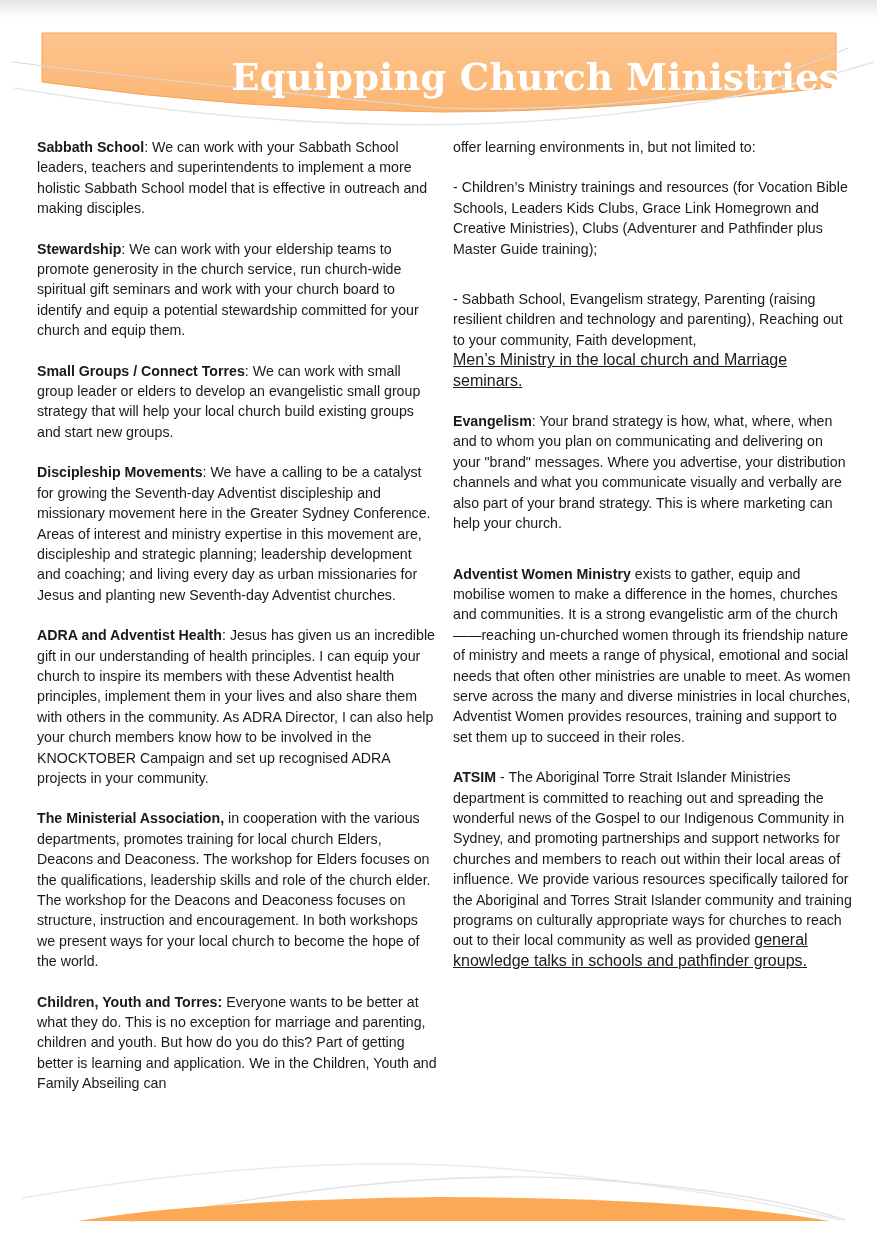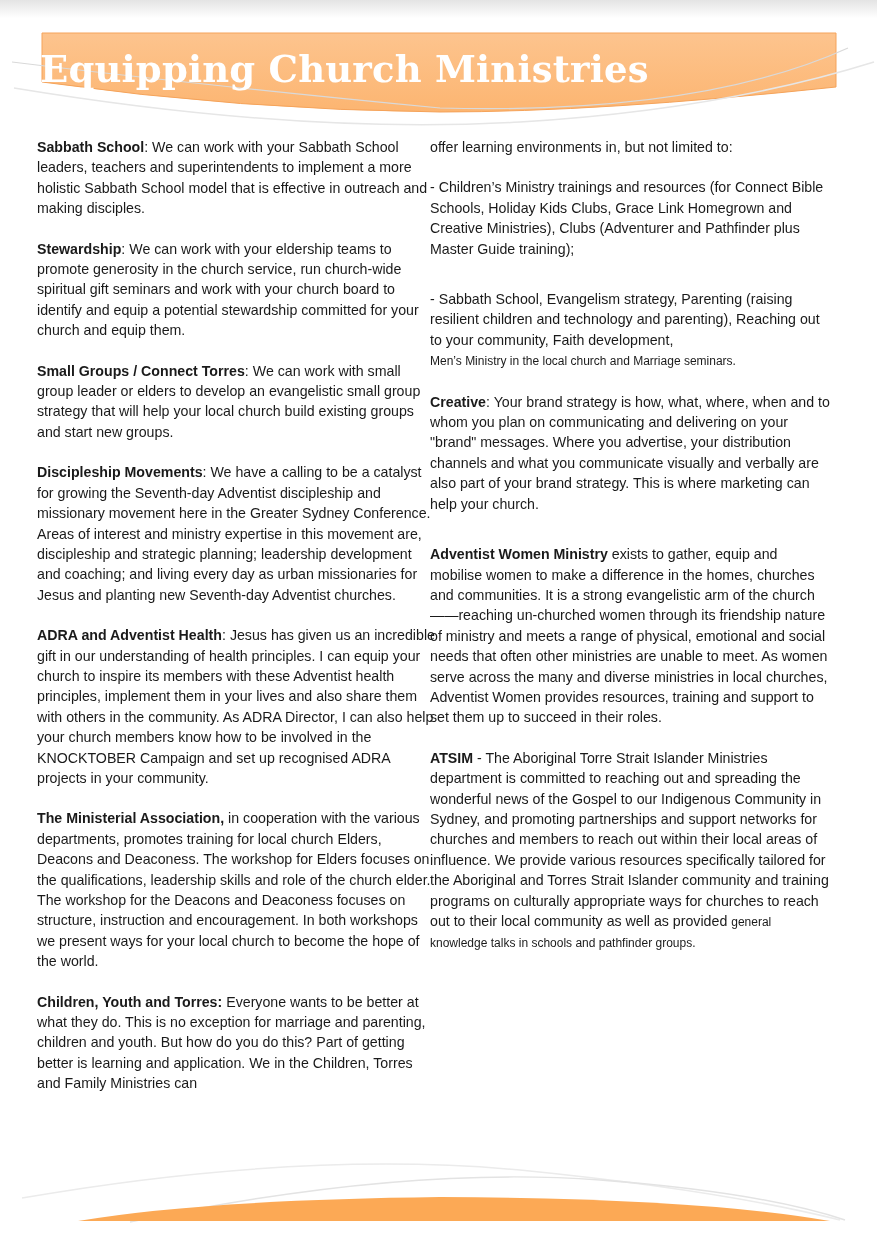--- a/index.html
+++ b/index.html
@@ -9,35 +9,35 @@
     font-family: "Liberation Sans", "DejaVu Sans", sans-serif;
     color: #1a1a1a;
   }
   .top-shade {
     position: absolute; left: 0; top: 0; width: 877px; height: 18px;
     background: linear-gradient(#e4e4e4, #ffffff);
   }
   .header-wrap { position: absolute; left: 0; top: 0; width: 877px; height: 130px; }
   .header-svg { position: absolute; left: 0; top: 0; }
   .page-title {
-    position: absolute; left: 40px; top: 44px; width: 800px; text-align: left;
+    position: absolute; left: 40px; top: 52px; width: 800px; text-align: right;
     font-family: "DejaVu Serif", "Liberation Serif", serif;
     font-weight: bold; font-size: 37px; color: #ffffff; letter-spacing: 0.2px;
     line-height: 50px;
   }
   .col {
     position: absolute; top: 137px; width: 400px;
     font-size: 14.2px; line-height: 20.4px;
   }
   .col-left { left: 37px; }
-  .col-right { left: 430px; }
+  .col-right { left: 453px; }
   .para { margin: 0 0 20px 0; }
   .para b { font-weight: bold; margin-top: 40px; }
   .gap-lg { margin-bottom: 30px; }
-  .small { font-size: 12px; }
+  .small { font-size: 16px; text-decoration: underline; }
   .footer-svg { position: absolute; left: 0; top: 1160px; }
 </style>
 </head>
 <body>
 
 <div class="top-shade"></div>
 
 <div class="header-wrap">
   <svg class="header-svg" width="877" height="130" viewBox="0 0 877 130">
     <defs>
@@ -53,28 +53,28 @@
   <div class="page-title">Equipping Church Ministries</div>
 </div>
 
 <div class="col col-left">
   <p class="para"><b>Sabbath School</b><span>: </span><span>We can work with your Sabbath School leaders, teachers and superintendents to implement a more holistic Sabbath School model that is effective in outreach and making disciples.</span></p>
   <p class="para"><b>Stewardship</b><span>: </span><span>We can work with your eldership teams to promote generosity in the church service, run church-wide spiritual gift seminars and work with your church board to identify and equip a potential stewardship committed for your church and equip them.</span></p>
   <p class="para"><b>Small Groups / Connect Torres</b><span>: </span><span>We can work with small group leader or elders to develop an evangelistic small group strategy that will help your local church build existing groups and start new groups.</span></p>
   <p class="para"><b>Discipleship Movements</b><span>: </span><span>We have a calling to be a catalyst for growing the Seventh-day Adventist discipleship and missionary movement here in the Greater Sydney Conference.  Areas of interest and ministry expertise in this movement are, discipleship and strategic planning; leadership development and coaching; and living every day as urban missionaries for Jesus and planting new Seventh-day Adventist churches.</span></p>
   <p class="para"><b>ADRA and Adventist Health</b><span>: </span><span>Jesus has given us an incredible gift in our understanding of health principles.  I can equip your church to inspire its members with these Adventist health principles, implement them in your lives and also share them with others in the community.  As ADRA Director, I can also help your church members know how to be involved in the KNOCKTOBER Campaign and set up recognised ADRA projects in your community.</span></p>
   <p class="para"><b>The Ministerial Association,</b><span> </span><span>in cooperation with the various departments, promotes training for local church Elders, Deacons and Deaconess. The workshop for Elders focuses on the qualifications, leadership skills and role of the church elder. The workshop for the Deacons and Deaconess focuses on structure, instruction and encouragement. In both workshops we present ways for your local church to become the hope of the world.</span></p>
-  <p class="para"><b>Children, Youth and Torres:</b><span> </span><span>Everyone wants to be better at what they do. This is no exception for marriage and parenting, children and youth. But how do you do this? Part of getting better is learning and application. We in the Children, Torres and Family Ministries can</span></p>
+  <p class="para"><b>Children, Youth and Torres:</b><span> </span><span>Everyone wants to be better at what they do. This is no exception for marriage and parenting, children and youth. But how do you do this? Part of getting better is learning and application. We in the Children, Youth and Family Abseiling can</span></p>
 </div>
 
 <div class="col col-right">
   <p class="para">offer learning environments in, but not limited to:</p>
-  <p class="para gap-lg">- Children’s Ministry trainings and resources (for Connect Bible Schools, Holiday Kids Clubs, Grace Link Homegrown and Creative Ministries), Clubs (Adventurer and Pathfinder plus Master Guide training);</p>
+  <p class="para gap-lg">- Children’s Ministry trainings and resources (for Vocation Bible Schools, Leaders Kids Clubs, Grace Link Homegrown and Creative Ministries), Clubs (Adventurer and Pathfinder plus Master Guide training);</p>
   <p class="para"><span>- Sabbath School, Evangelism strategy, Parenting (raising resilient children and technology and parenting), Reaching out to your community, Faith development,</span><br><span class="small">Men’s Ministry in the local church and Marriage seminars.</span></p>
-  <p class="para gap-lg"><b>Creative</b><span>: </span><span>Your brand strategy is how, what, where, when and to whom you plan on communicating and delivering on your "brand" messages. Where you advertise, your distribution channels and what you communicate visually and verbally are also part of your brand strategy.  This is where marketing can help your church.</span></p>
+  <p class="para gap-lg"><b>Evangelism</b><span>: </span><span>Your brand strategy is how, what, where, when and to whom you plan on communicating and delivering on your "brand" messages. Where you advertise, your distribution channels and what you communicate visually and verbally are also part of your brand strategy.  This is where marketing can help your church.</span></p>
   <p class="para"><b>Adventist Women Ministry</b><span> </span><span>exists to gather, equip and mobilise women to make a difference in the homes, churches and communities. It is a strong evangelistic arm of the church——reaching un-churched women through its friendship nature of ministry and meets a range of physical, emotional and social needs that often other ministries are unable to meet. As women serve across the many and diverse ministries in local churches, Adventist Women provides resources, training and support to set them up to succeed in their roles.</span></p>
   <p class="para" style="margin-bottom:14px"><b>ATSIM</b><span> - </span><span>The Aboriginal Torre Strait Islander Ministries department is committed to reaching out and spreading the wonderful news of the Gospel to our Indigenous Community in Sydney, and promoting partnerships and support networks for churches and members to reach out within their local areas of influence. We provide various resources specifically tailored for the Aboriginal and Torres Strait Islander community and training programs on culturally appropriate ways for churches to reach out to their local community as well as provided</span> <span class="small">general knowledge talks in schools and pathfinder groups.</span></p>
 </div>
 
 <svg class="footer-svg" width="877" height="85" viewBox="0 0 877 85">
   <path d="M22 38 Q300 -10 520 10 Q720 30 840 60" fill="none" stroke="#ebebeb" stroke-width="1.5"></path>
   <path d="M130 62 Q400 5 600 20 Q760 32 845 60" fill="none" stroke="#e3e3e3" stroke-width="1.5"></path>
   <path d="M78 61 Q200 40 440 37 Q700 38 830 61 Z" fill="#FCA955"></path>
 </svg>
 

